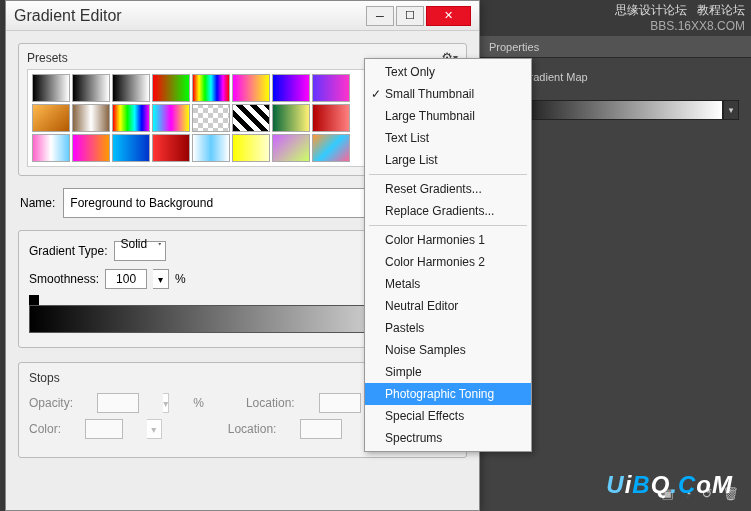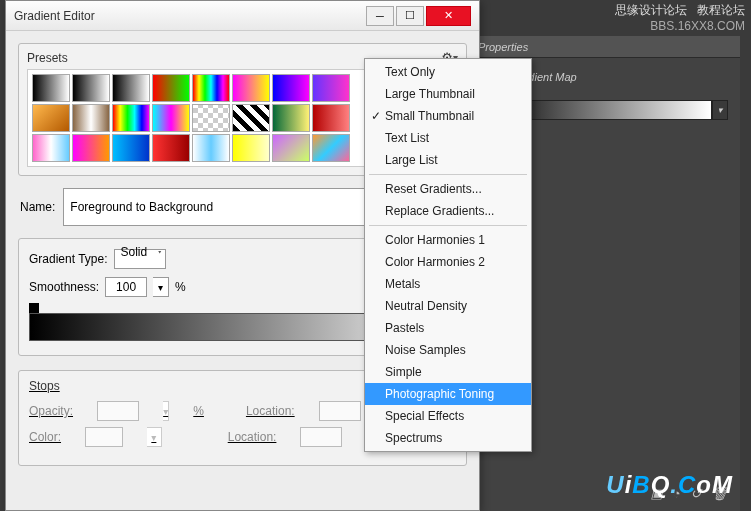--- a/index.html
+++ b/index.html
@@ -1,68 +1,68 @@
 <!DOCTYPE html>
 <html><head>
 <meta charset="utf-8">
 <style>
 * { box-sizing: border-box; margin: 0; padding: 0; font-family: "Segoe UI", Tahoma, sans-serif; }
 body { width: 751px; height: 511px; background: #3a3a3a; position: relative; overflow: hidden; }
 
 
 .ge-window { position: absolute; left: 5px; top: 0; width: 475px; height: 511px; background: #ededed; border: 1px solid #888; box-shadow: 2px 2px 8px rgba(0,0,0,.3); }
 .ge-titlebar { height: 30px; display: flex; align-items: center; padding: 0 8px; background: linear-gradient(#fdfdfd,#e9e9e9); border-bottom: 1px solid #ccc; }
-.ge-title { font-size: 12px; color: #333; flex: 1; }
+.ge-title { font-size: 16px; color: #333; flex: 1; }
 .ge-winbtns { display: flex; gap: 2px; }
 .ge-winbtn { width: 30px; height: 20px; border: 1px solid #aaa; background: #f0f0f0; display: flex; align-items: center; justify-content: center; font-size: 11px; }
 .ge-winbtn.close { background: #e81123; color: #fff; border-color: #c50010; width: 45px; }
 .ge-winbtn.max,.ge-winbtn.min { width: 28px; }
 
 .ge-body { padding: 12px; }
 .presets-box { border: 1px solid #bbb; border-radius: 3px; padding: 6px 8px 8px; background: #f2f2f2; position: relative; }
 .presets-hdr { display: flex; align-items: center; font-size: 12px; color: #333; padding-bottom: 4px; }
 .presets-hdr .gear { margin-left: auto; font-size: 13px; }
 .presets-grid { display: grid; grid-template-columns: repeat(8, 38px); grid-auto-rows: 28px; gap: 2px; background: #fff; border: 1px solid #ccc; padding: 4px; }
 .preset { border: 1px solid #aaa; }
 .presets-scroll { position: absolute; right: 4px; top: 28px; bottom: 8px; width: 16px; background: #e8e8e8; border: 1px solid #bbb; }
 .presets-scroll::before { content: "▲"; position: absolute; top: 0; left: 2px; font-size: 9px; color: #555; }
 .presets-scroll::after { content: "▼"; position: absolute; bottom: 0; left: 2px; font-size: 9px; color: #555; }
 
 .name-row { display: flex; align-items: center; gap: 8px; margin: 12px 2px; font-size: 12px; }
-.name-input { flex: 1; height: 38px; border: 1px solid #999; padding: 0 6px; font-size: 12px; background: #fff; }
+.name-input { flex: 1; height: 30px; border: 1px solid #999; padding: 0 6px; font-size: 12px; background: #fff; }
 
 .gtype-box { border: 1px solid #bbb; border-radius: 3px; padding: 10px 10px 14px; background: #f2f2f2; }
 .gtype-row { display: flex; align-items: center; gap: 6px; font-size: 12px; margin-bottom: 8px; }
 .select { height: 20px; border: 1px solid #999; background: #fff; padding: 0 18px 15px 6px; font-size: 12px; display: inline-flex; align-items: center; position: relative; }
 .select::after { content: "‣"; transform: rotate(90deg); position: absolute; right: 4px; font-size: 10px; color: #555; }
 .smooth-row { display: flex; align-items: center; gap: 6px; font-size: 12px; }
 .num-input { width: 42px; height: 20px; border: 1px solid #999; background: #fff; text-align: center; font-size: 12px; }
 .step { width: 16px; height: 20px; border: 1px solid #999; border-left: none; background: #fff; font-size: 10px; display: inline-flex; align-items: center; justify-content: center; }
 .gradient-bar-wrap { margin-top: 16px; position: relative; }
 .stop-top { position: absolute; top: -10px; left: 0; width: 10px; height: 10px; background: #000; border: 1px solid #000; }
 .gradient-bar { height: 28px; border: 1px solid #555; background: linear-gradient(90deg, #000, #fff); }
 
-.stops-box { border: 1px solid #bbb; border-radius: 3px; padding: 8px 10px 12px; background: #f2f2f2; margin-top: 14px; text-decoration: underline; }
+.stops-box { border: 1px solid #bbb; border-radius: 3px; padding: 8px 10px 12px; background: #f2f2f2; margin-top: 14px; }
 .stops-title { font-size: 12px; color: #333; margin-bottom: 8px; }
 .stops-row { display: flex; align-items: center; gap: 24px; font-size: 12px; color: #888; margin-bottom: 6px; }
 .small-input { width: 42px; height: 20px; border: 1px solid #bbb; background: #fafafa; }
 .del-btn { width: 60px; height: 20px; border: 1px solid #bbb; background: #f0f0f0; font-size: 12px; color: #888; }
 
 
 .ok-btn { position: absolute; right: 38px; top: 50px; width: 64px; height: 22px; border: 1px solid #999; border-radius: 3px; background: #f5f5f5; font-size: 12px; display: flex; align-items: center; justify-content: center; }
 
 
 .ctx-menu { position: absolute; left: 364px; top: 58px; width: 168px; background: #f8f8f8; border: 1px solid #999; box-shadow: 2px 2px 6px rgba(0,0,0,.3); z-index: 100; font-size: 12px; padding: 2px 0; }
 .ctx-item { padding: 4px 20px; color: #222; position: relative; }
 .ctx-item.highlight { background: #3399ff; color: #fff; }
 .ctx-item.checked::before { content: "✓"; position: absolute; left: 6px; }
 .ctx-sep { height: 1px; background: #ccc; margin: 3px 4px; }
 
 
-.props-panel { position: absolute; right: 11px; top: 36px; width: 272px; bottom: 0; background: #424242; color: #ccc; font-size: 11px; font-style: italic; }
+.props-panel { position: absolute; right: 0; top: 36px; width: 272px; bottom: 0; background: #424242; color: #ccc; font-size: 11px; }
 .props-tab { height: 22px; display: flex; align-items: center; padding: 0 10px; background: #535353; border-bottom: 1px solid #2a2a2a; }
 .props-body { padding: 10px 12px; }
 .gm-row { display: flex; align-items: center; gap: 8px; margin-bottom: 14px; }
 .gm-icon { width: 22px; height: 18px; background: linear-gradient(90deg,#000,#fff); border: 1px solid #222; }
 .gm-bar { height: 20px; background: linear-gradient(90deg,#000,#fff); border: 1px solid #222; flex: 1; }
 .gm-step { width: 16px; height: 20px; background: #3a3a3a; border: 1px solid #222; display: flex; align-items: center; justify-content: center; color: #ccc; font-size: 9px; }
 .gm-bar-row { display: flex; margin-bottom: 10px; padding-left: 4px; }
 .gm-opt { padding: 4px 0; color: #bbb; }
 .props-foot { position: absolute; bottom: 10px; right: 12px; display: flex; gap: 10px; color: #bbb; font-size: 13px; }
 
@@ -209,32 +209,32 @@
         <span>%</span>
         <button class="del-btn" style="margin-left:auto;" disabled=""><span>Delete</span></button>
       </div>
     </div>
 
   </div>
 </div>
 
 <div class="ctx-menu" id="ctx-menu">
     <div class="ctx-item">Text Only</div>
+    <div class="ctx-item checked">Small Thumbnail</div>
     <div class="ctx-item">Large Thumbnail</div>
-    <div class="ctx-item checked">Small Thumbnail</div>
     <div class="ctx-item">Text List</div>
     <div class="ctx-item">Large List</div>
     <div class="ctx-sep"></div>
     <div class="ctx-item">Reset Gradients...</div>
     <div class="ctx-item">Replace Gradients...</div>
     <div class="ctx-sep"></div>
     <div class="ctx-item">Color Harmonies 1</div>
     <div class="ctx-item">Color Harmonies 2</div>
     <div class="ctx-item">Metals</div>
-    <div class="ctx-item">Neutral Density</div>
+    <div class="ctx-item">Neutral Editor</div>
     <div class="ctx-item">Pastels</div>
     <div class="ctx-item">Noise Samples</div>
     <div class="ctx-item">Simple</div>
     <div class="ctx-item highlight">Photographic Toning</div>
     <div class="ctx-item">Special Effects</div>
     <div class="ctx-item">Spectrums</div>
   </div>
 
 <div class="logo">
   <span class="u">U</span><span class="i">i</span><span class="b">B</span><span class="q">Q</span><span class="dot">.</span><span class="c">C</span><span class="i">o</span><span class="m">M</span>

